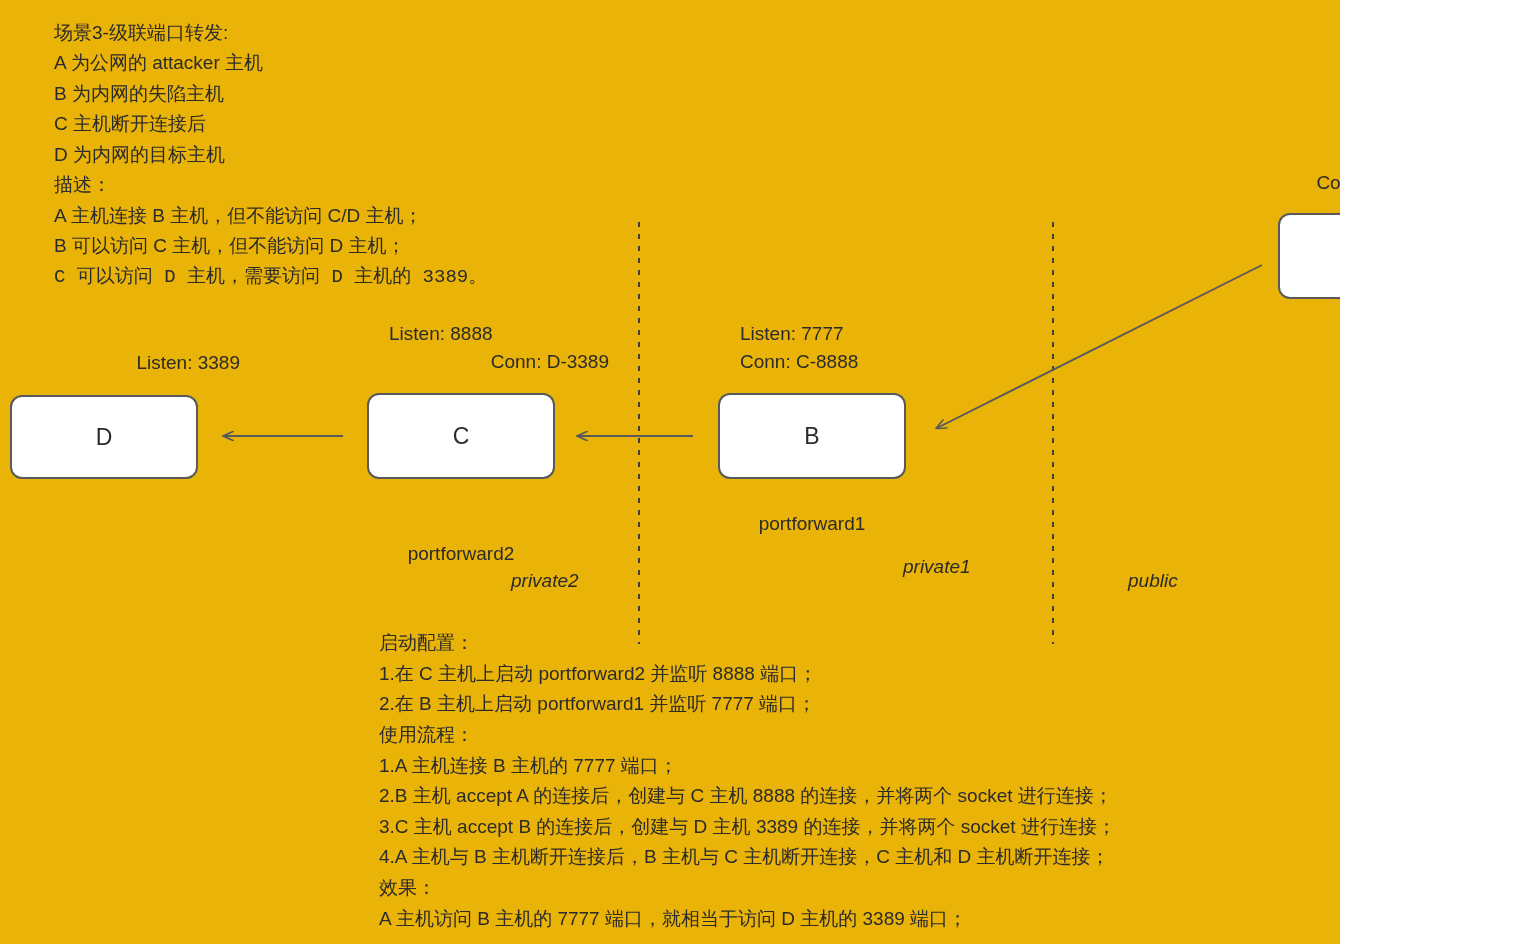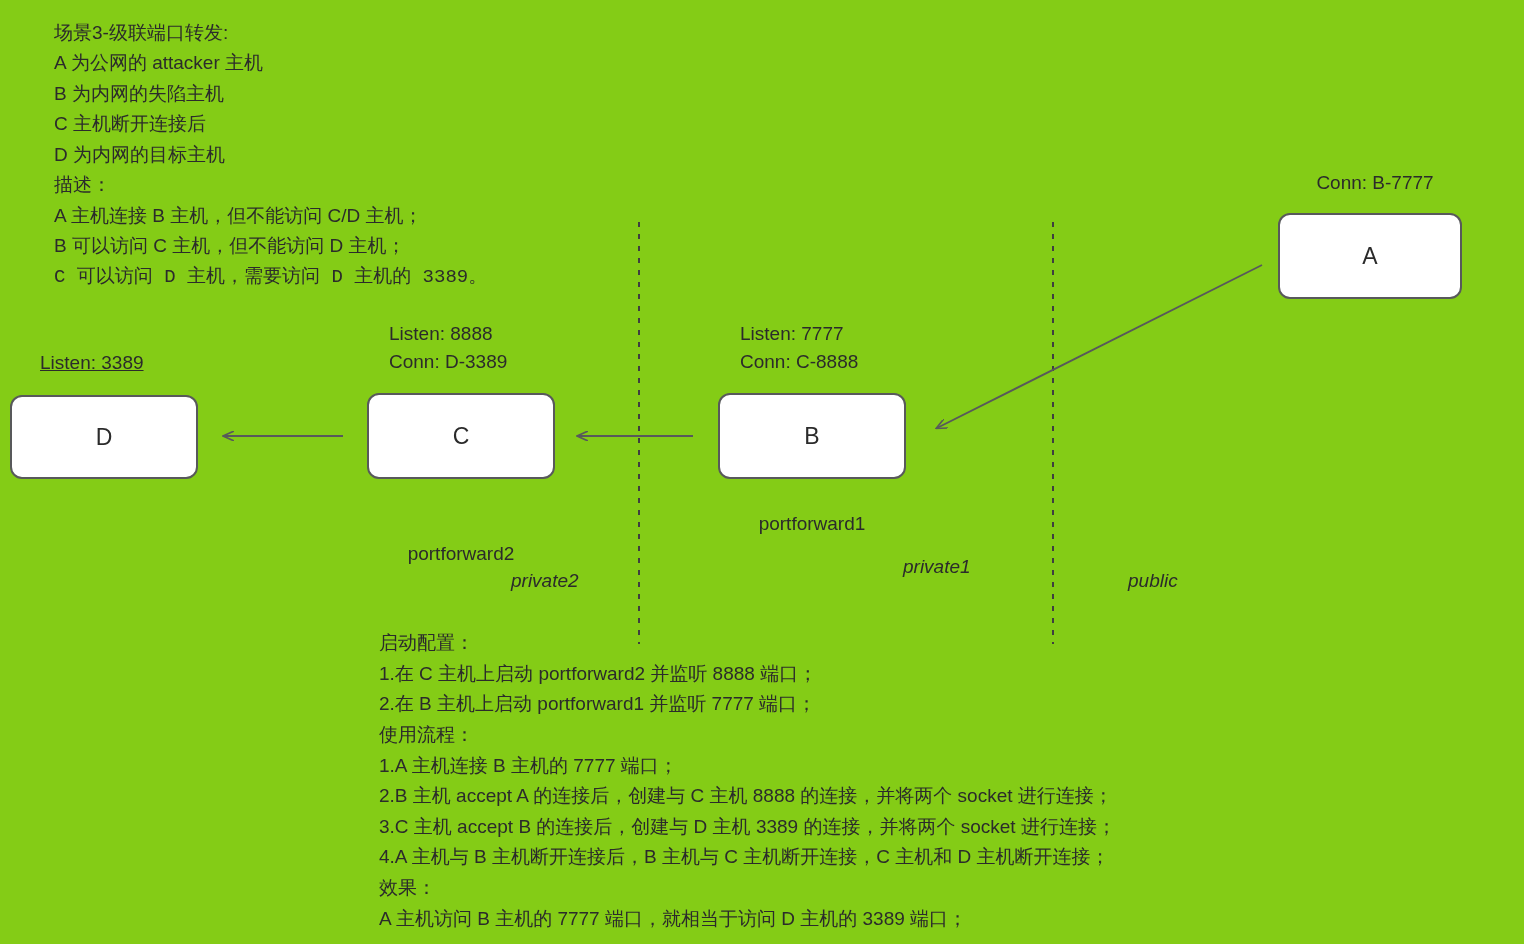--- a/index.html
+++ b/index.html
@@ -6,24 +6,24 @@
     margin: 0;
     padding: 0;
     background: #ffffff;
   }
   body {
     font-family: "Liberation Sans", "DejaVu Sans", sans-serif;
     color: #333333;
   }
   #canvas {
     position: relative;
-    width: 1524px;
+    width: 1340px;
     height: 944px;
     overflow: hidden;
-    background: #84cc16;
+    background: #eab308;
   }
   .txt {
     position: absolute;
     white-space: pre;
     font-size: 19px;
     line-height: 30.5px;
     color: #2b2b2b;
   }
   .node {
     position: absolute;
@@ -100,27 +100,27 @@
   </div>
 
   <div class="label" style="left:740px; top:323px; width:220px; text-align:left;">Listen: 7777</div>
   <div class="label" style="left:740px; top:351px; width:220px; text-align:left;">Conn: C-8888</div>
   <div class="node" style="left:718px; top:393px; width:188px; height:86px;">
     <span>B</span>
   </div>
   <div class="label" style="left:712px; top:513px; width:200px;">portforward1</div>
 
   <div class="label" style="left:389px; top:323px; width:220px; text-align:left;">Listen: 8888</div>
-  <div class="label" style="left:389px; top:351px; width:220px; text-align:left;">Conn: D-3389</div>
+  <div class="label" style="left:389px; top:351px; width:220px; text-align:right;">Conn: D-3389</div>
   <div class="node" style="left:367px; top:393px; width:188px; height:86px;">
     <span>C</span>
   </div>
   <div class="label" style="left:361px; top:513px; width:200px;margin-top:30px;">portforward2</div>
 
-  <div class="label" style="left:40px; top:352px; width:200px; text-align:left;text-decoration:underline;">Listen: 3389</div>
+  <div class="label" style="left:40px; top:352px; width:200px; text-align:right;">Listen: 3389</div>
   <div class="node" style="left:10px; top:395px; width:188px; height:84px;">
     <span>D</span>
   </div>
 
   <div class="zone-label" style="left:511px; top:570px;">private2</div>
   <div class="zone-label" style="left:903px; top:556px;">private1</div>
   <div class="zone-label" style="left:1128px; top:570px;">public</div>
 
   <div class="txt" style="left:379px; top:628px;">启动配置：</div>
   <div class="txt" style="left:379px; top:659px;">1.在 C 主机上启动 portforward2 并监听 8888 端口；</div>

